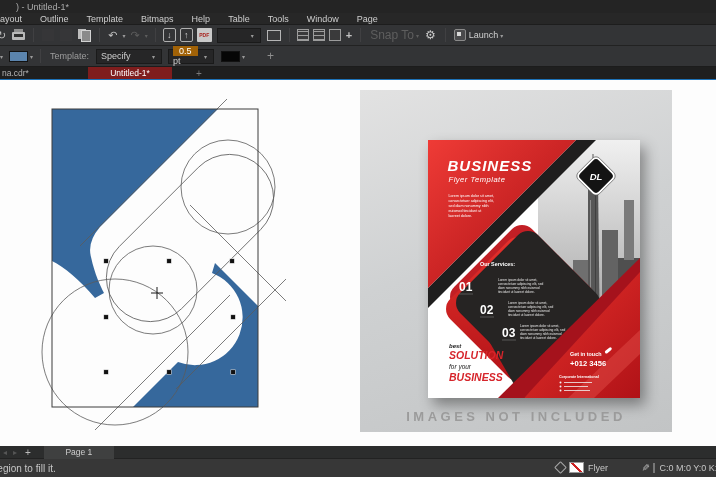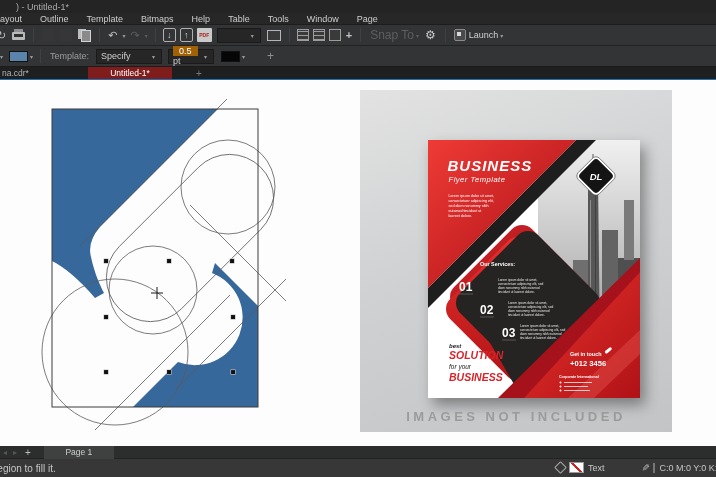--- a/index.html
+++ b/index.html
@@ -314,19 +314,19 @@
   <span class="pgplus">+</span>
   <span class="pgtab">Page 1</span>
 </div>
 
 <div class="bar statusbar">
   <span class="hint">region to fill it.</span>
 </div>
 <div class="fillgrp">
   <span class="bucket"></span>
   <span class="nonesw"></span>
-  <span class="slbl">Text</span>
+  <span class="slbl">Flyer</span>
 </div>
 <div class="colgrp">
   <span class="pen">✎</span>
   <span class="blksw"></span>
   <span class="slbl">C:0 M:0 Y:0 K:10</span>
 </div>
 
 </body></html>

